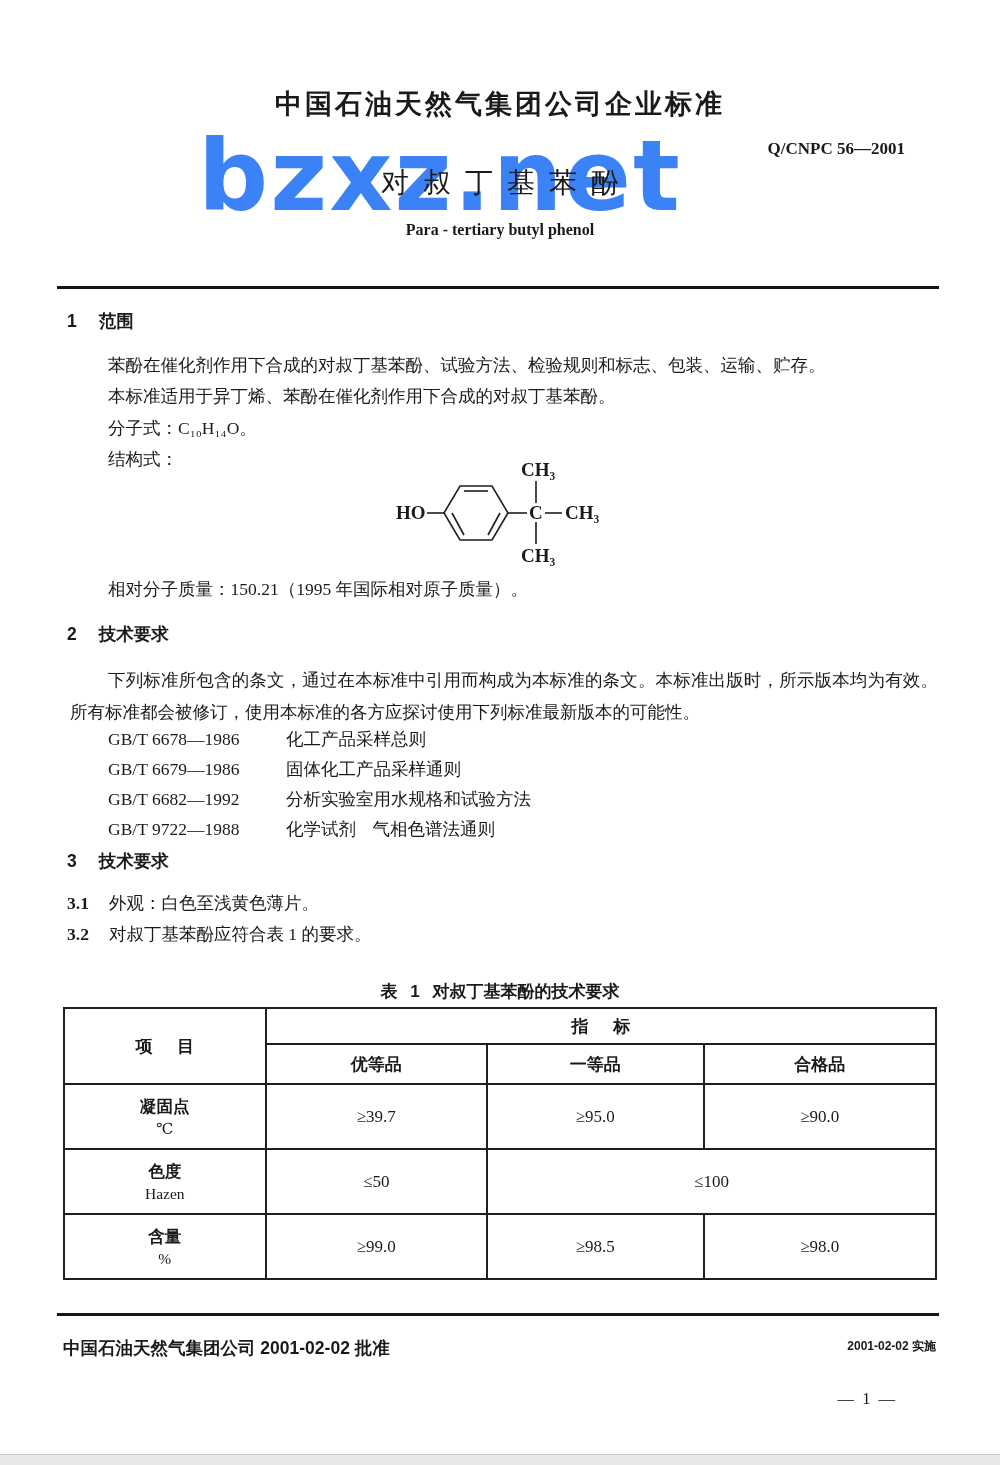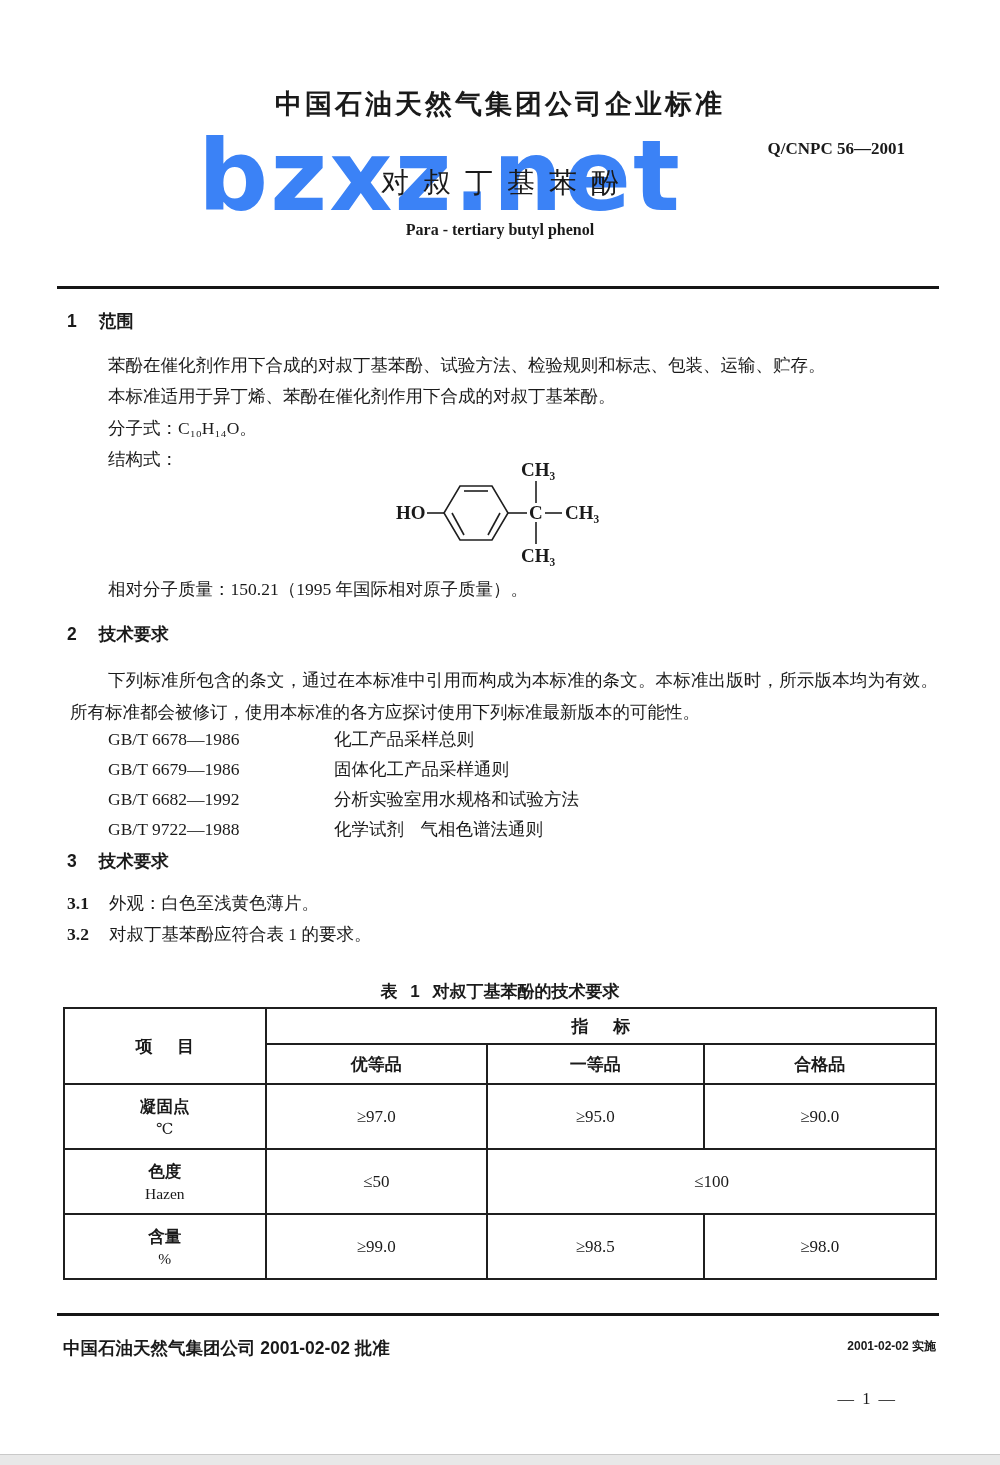--- a/index.html
+++ b/index.html
@@ -34,21 +34,21 @@
   .sec-h { font-family:"Liberation Sans","DejaVu Sans",sans-serif;
     font-weight:bold; font-size:17.5px; left:67px; }
   .sec-h .sec-num { display:inline-block; margin-right:22px; }
 
   .bodyline { font-size:17.5px; left:108px; white-space:nowrap; }
   .para { font-size:17.5px; left:70px; width:868px; line-height:31.5px;
     text-indent:38px; text-align:justify; }
 
   .ref-line { font-size:17.5px; left:108px; white-space:nowrap; }
   .ref-code { display:inline-block; width:178px; }
-  .ref-title { word-spacing:12px;margin-left:48px; }
+  .ref-title { word-spacing:12px; }
 
   .clause { font-size:17.5px; left:67px; white-space:nowrap; }
   .clause-num { font-weight:bold; font-family:"Liberation Serif",serif; margin-right:20px; }
 
   .tbl-caption { top:980px; left:0; width:100%; text-align:center;
     font-family:"Liberation Sans","DejaVu Sans",sans-serif;
     font-weight:bold; font-size:17px; word-spacing:8px; }
 
   table.spec { position:absolute; top:1007px; left:63px; width:874px;
     border-collapse:collapse; font-size:17px; }
@@ -167,21 +167,21 @@
         <tr>
           <th class="h-r2">优等品</th>
           <th class="h-r2">一等品</th>
           <th class="h-r2">合格品</th>
         </tr>
         <tr class="h-row">
           <td>
             <div class="nm">凝固点</div>
             <div class="un">℃</div>
           </td>
-          <td>≥97.0</td>
+          <td>≥39.7</td>
           <td>≥95.0</td>
           <td>≥90.0</td>
         </tr>
         <tr class="h-row">
           <td>
             <div class="nm">色度</div>
             <div class="un">Hazen</div>
           </td>
           <td>≤50</td>
           <td colspan="2">≤100</td>

